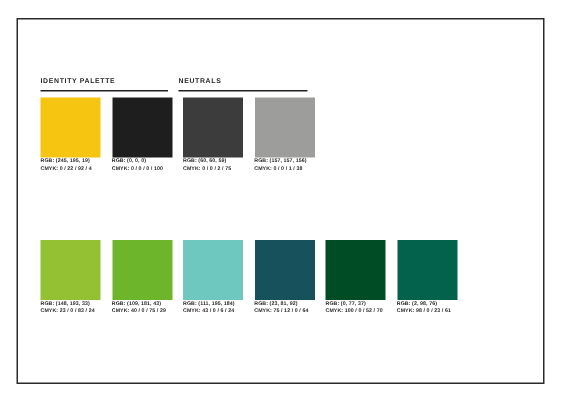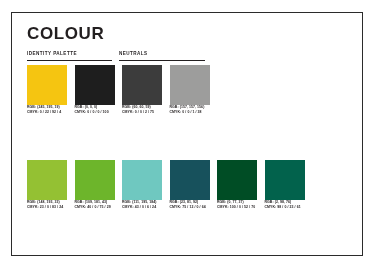--- a/index.html
+++ b/index.html
@@ -92,21 +92,20 @@
     letter-spacing: 0.06px;
     color: #231f20;
     white-space: nowrap;
   }
 </style>
 </head>
 <body>
 
 <div class="page">
 
-  <div class="page-title">COLOUR</div>
 
   <div class="section-head identity">
     <span class="shead-label">IDENTITY PALETTE</span>
     <span class="shead-rule"></span>
   </div>
 
   <div class="section-head neutrals">
     <span class="shead-label">NEUTRALS</span>
     <span class="shead-rule"></span>
   </div>

